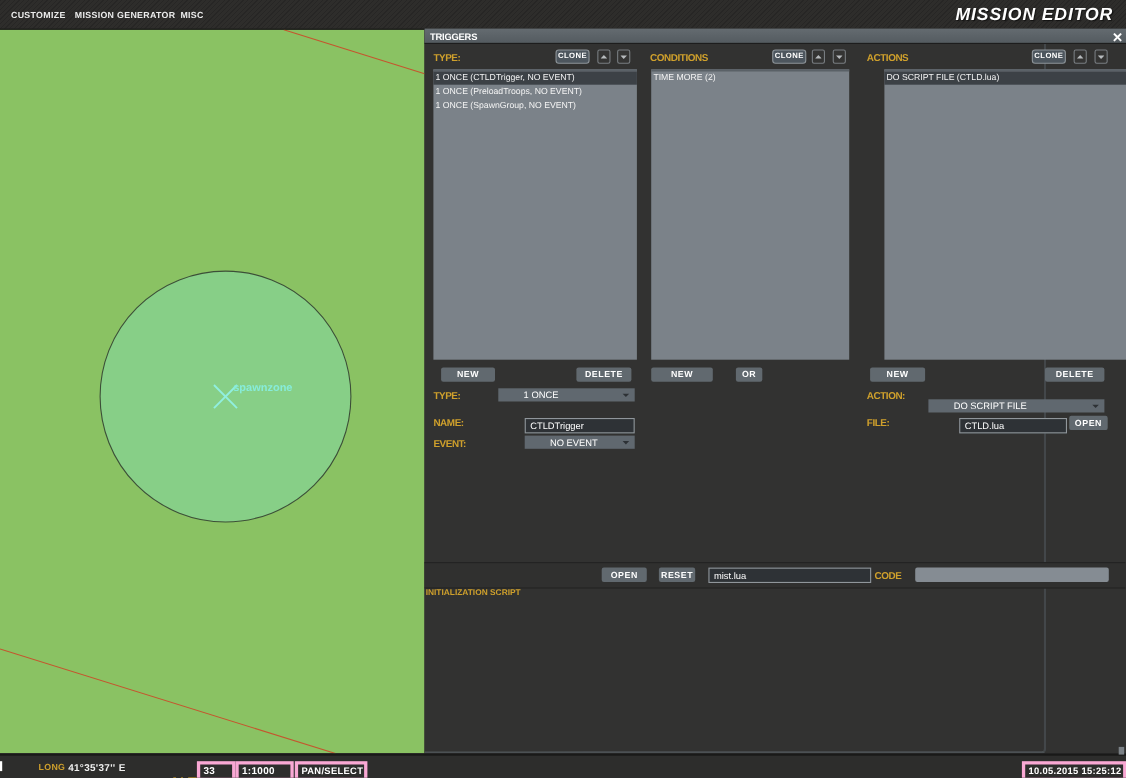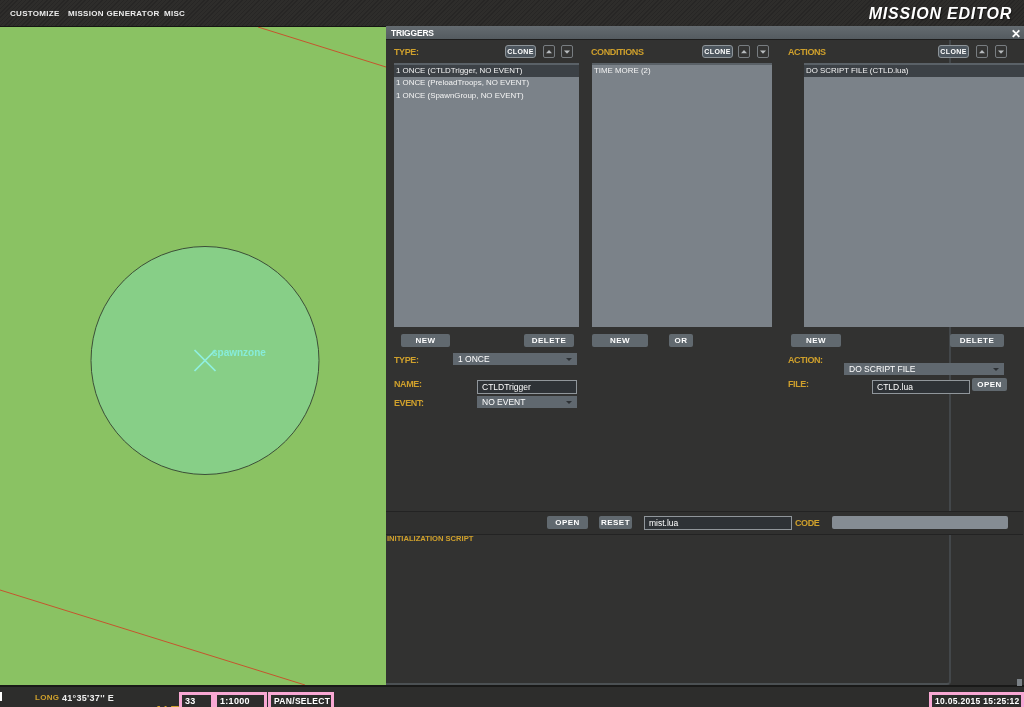--- a/index.html
+++ b/index.html
@@ -24,21 +24,21 @@
   .olabel{position:absolute;font-size:9px;font-weight:bold;color:#cfa02c;letter-spacing:-0.4px;}
   .clone{position:absolute;width:29px;height:11px;background:#4d565e;border:1px solid #8d9499;
     border-radius:3px;color:#fff;font-size:7px;font-weight:bold;text-align:center;line-height:11px;letter-spacing:0.4px;}
   .arrbtn{position:absolute;width:10px;height:11px;background:#343433;border:1px solid #787d81;border-radius:2px;}
   .arrbtn svg{position:absolute;left:2px;top:3.5px;}
   .list{position:absolute;top:37px;height:264px;background:#7b8289;border-top:2px solid #5a6167;box-sizing:border-box;}
   .row{height:12.3px;line-height:12.4px;font-size:7.9px;color:#f4f4f4;padding-left:2px;white-space:nowrap;overflow:hidden;}
   .rowsel{background:#3c4146;}
   .btn{position:absolute;height:13px;background:#61696f;border-radius:2px;color:#fff;
     font-size:8px;font-weight:bold;text-align:center;line-height:13px;letter-spacing:0.5px;}
-  .drop{position:absolute;height:12px;background:#60686f;color:#fff;font-size:8.5px;line-height:12px;padding-left:5px;box-sizing:border-box;}
+  .drop{position:absolute;height:12px;background:#60686f;color:#fff;font-size:8.5px;line-height:12px;padding-left:23px;box-sizing:border-box;}
   .drop:after{content:"";position:absolute;right:5px;top:4.5px;width:0;height:0;
     border-left:3px solid transparent;border-right:3px solid transparent;border-top:3.5px solid #2d3135;}
   .tinput{position:absolute;height:12px;background:#2e3236;border:1px solid #90969b;
     color:#fff;font-size:8.5px;line-height:12px;padding-left:4px;}
   
   #initstrip{left:386px;top:511px;width:637px;height:22px;border-top:1px solid #232323;border-bottom:1px solid #232323;
     background:#30302f;}
   
   #bottombar{left:0;top:685px;width:1024px;height:36px;background:#2d2d2c;border-top:2px solid #191918;box-sizing:border-box;}
   .bbtext{position:absolute;font-size:9px;font-weight:bold;color:#efefef;letter-spacing:0.3px;}

